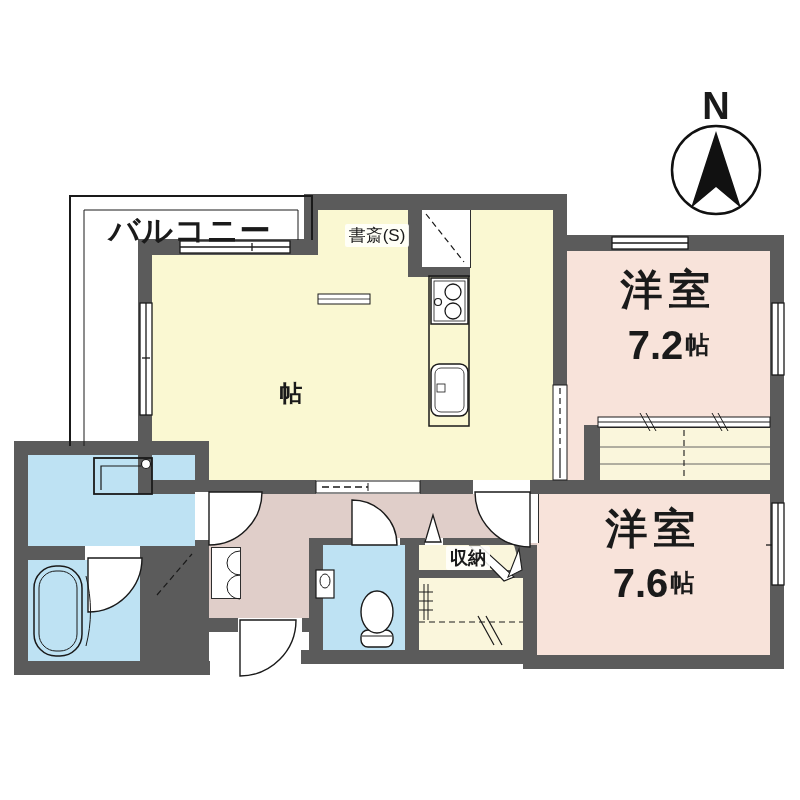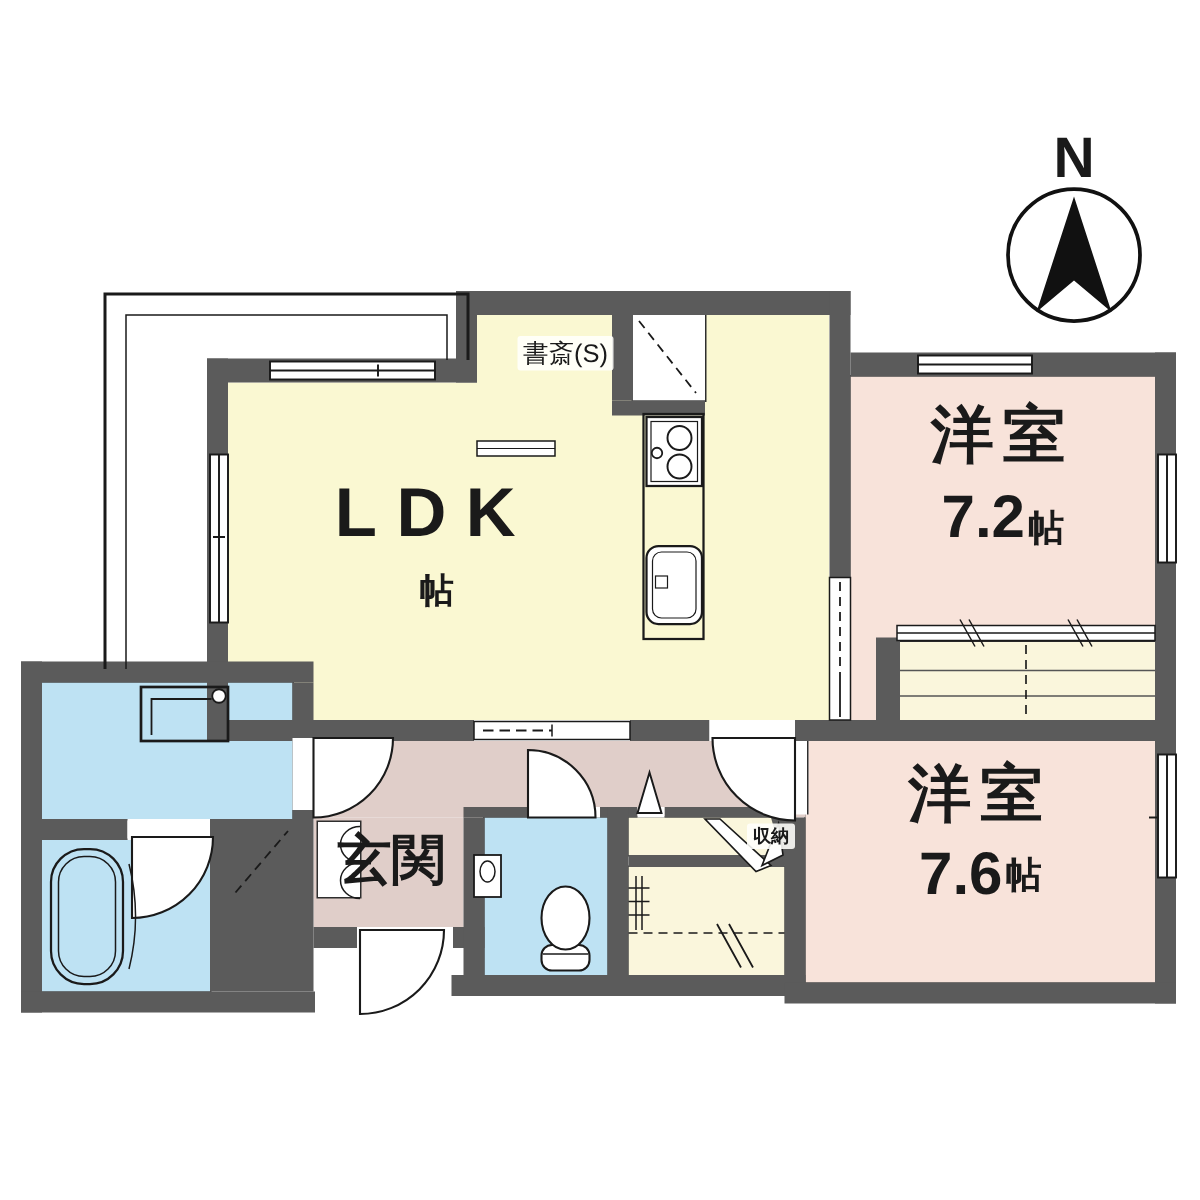--- a/index.html
+++ b/index.html
@@ -189,44 +189,43 @@
     <line x1="426" y1="214" x2="464" y2="262" stroke="#1a1a1a" stroke-width="1.2" stroke-dasharray="6 4"></line>
 
     <line x1="157" y1="595" x2="192" y2="554" stroke="#1a1a1a" stroke-width="1.2" stroke-dasharray="6 4"></line>
 
     <g>
       <rect x="318" y="294" width="52" height="10" fill="#fff" stroke="#1a1a1a" stroke-width="1"></rect>
       <line x1="318" y1="299" x2="370" y2="299" stroke="#1a1a1a" stroke-width="0.8"></line>
     </g>
   </svg>
 
+  <div class="lbl" style="left:70px;top:212px;width:240px;height:38px;font-size:31px;letter-spacing:1px;">バルコニー</div>
 
   <div class="lbl" style="left:692px;top:86px;width:48px;height:40px;font-size:38px;">N</div>
 
   <div class="lbl" style="left:314px;top:222px;width:98px;height:26px;font-size:17px;font-weight:normal;">
     <span class="boxed">書斎(S)</span>
   </div>
 
-  <div class="lbl" style="left:180px;top:315px;width:220px;height:52px;font-size:46px;letter-spacing:13px;">LDK</div>
   <div class="lbl" style="left:180px;top:371px;width:220px;height:44px;font-size:38px;">
       <span class="unit">帖</span>
   </div>
 
   <div class="lbl" style="left:567px;top:266px;width:203px;height:48px;font-size:42px;letter-spacing:6px;">洋室</div>
-  <div class="lbl" style="left:567px;top:322px;width:203px;height:46px;font-size:40px;align-items:flex-end;">
+  <div class="lbl" style="left:567px;top:322px;width:203px;height:46px;font-size:40px;">
     <span>7.2</span>
       <span class="unit">帖</span>
   </div>
 
   <div class="lbl" style="left:537px;top:505px;width:233px;height:48px;font-size:42px;letter-spacing:6px;">洋室</div>
   <div class="lbl" style="left:537px;top:560px;width:233px;height:46px;font-size:40px;">
     <span>7.6</span>
       <span class="unit">帖</span>
   </div>
 
-  <div class="lbl" style="left:209px;top:552px;width:104px;height:42px;font-size:36px;">玄関</div>
-
-  <div class="lbl" style="left:419px;top:545px;width:70px;height:25px;font-size:12px;padding-left:46px;">
+
+  <div class="lbl" style="left:419px;top:545px;width:70px;height:25px;font-size:18px;">
     <span class="boxed">収納</span>
   </div>
 
 
 </div>
 
 </body></html>

